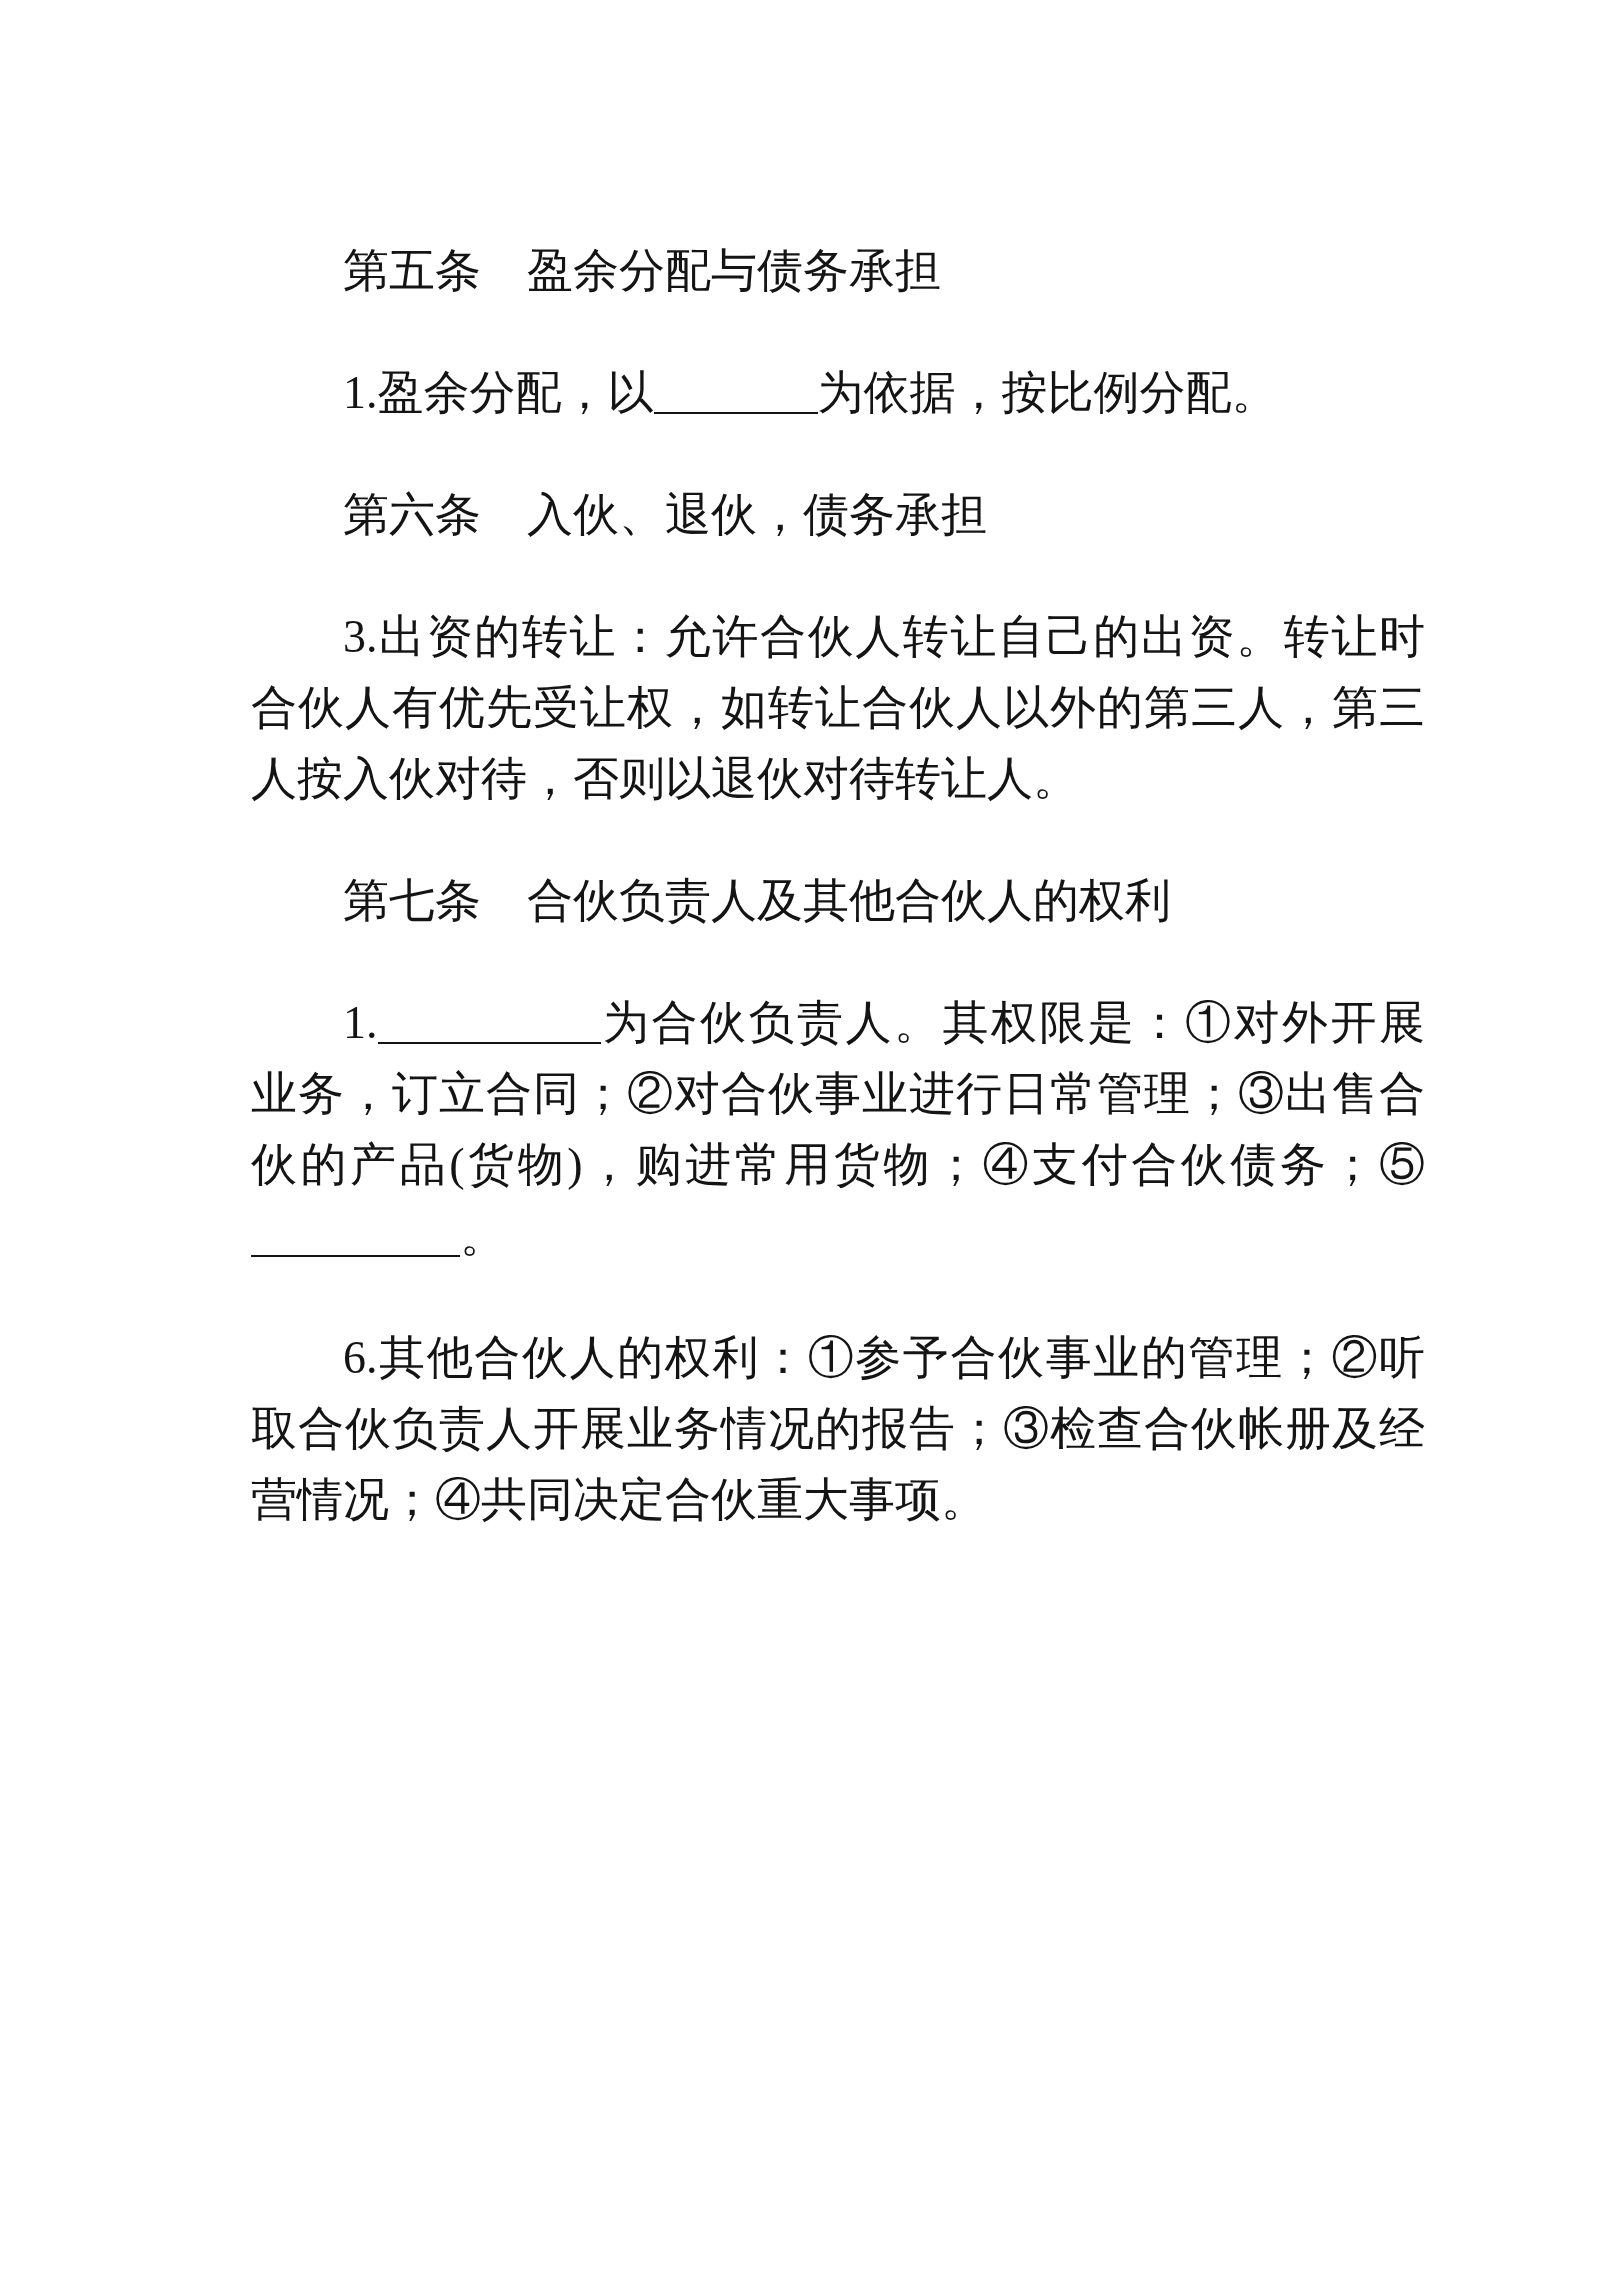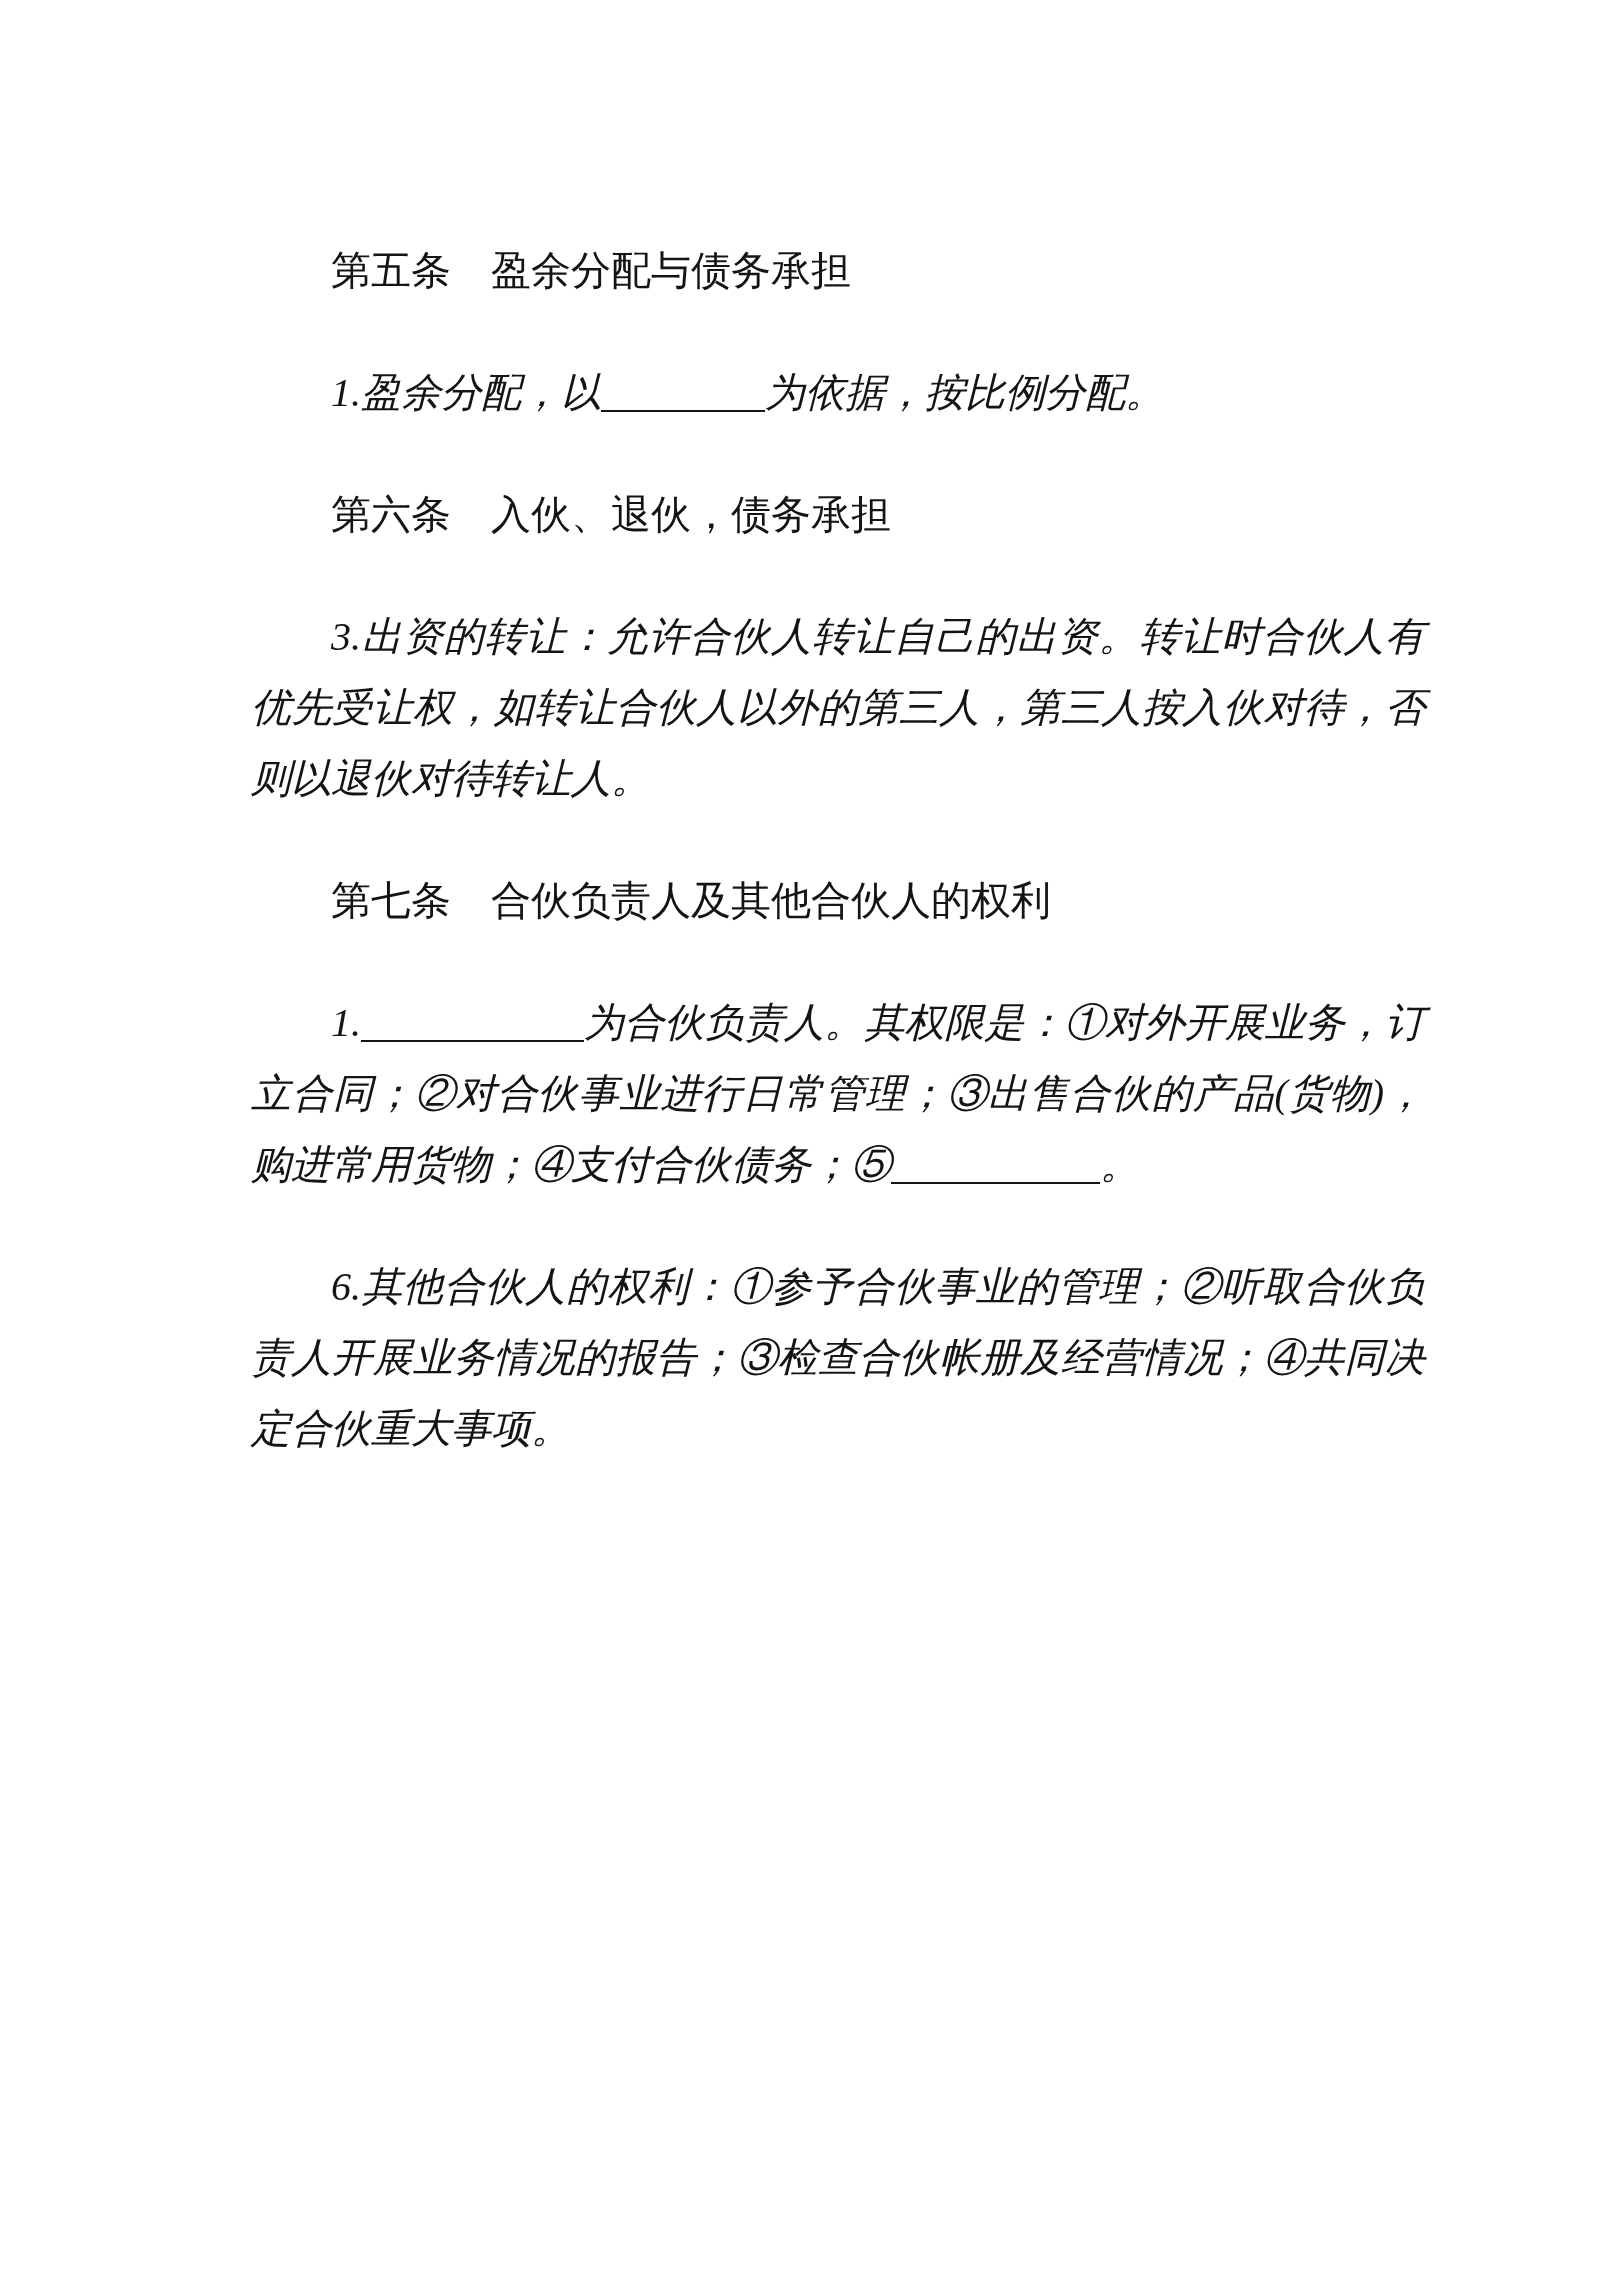--- a/index.html
+++ b/index.html
@@ -13,34 +13,33 @@
     overflow: hidden;
   }
   .page {
     box-sizing: border-box;
     width: 1623px;
     height: 2294px;
     padding: 235px 198px 0 251px;
     background: #ffffff;
     color: #141414;
     font-family: "Liberation Serif", "DejaVu Serif", serif;
-    font-size: 40px;
+    font-size: 46px;
     line-height: 71px;
   }
   .heading {
     margin: 0 0 51px 0;
     text-indent: 2em;
     white-space: pre-wrap;
   }
   .para {
     margin: 0 0 51px 0;
     text-indent: 2em;
     text-align: justify;
     white-space: pre-wrap;
-    font-style: italic;
   }
   .para:last-child { margin-bottom: 0; }
   .gap-top { margin-top: 45px; }
   .blank {
     display: inline-block;
     height: 0;
     border-bottom: 2.7px solid #141414;
     position: relative;
     top: 5.5px;
   }

